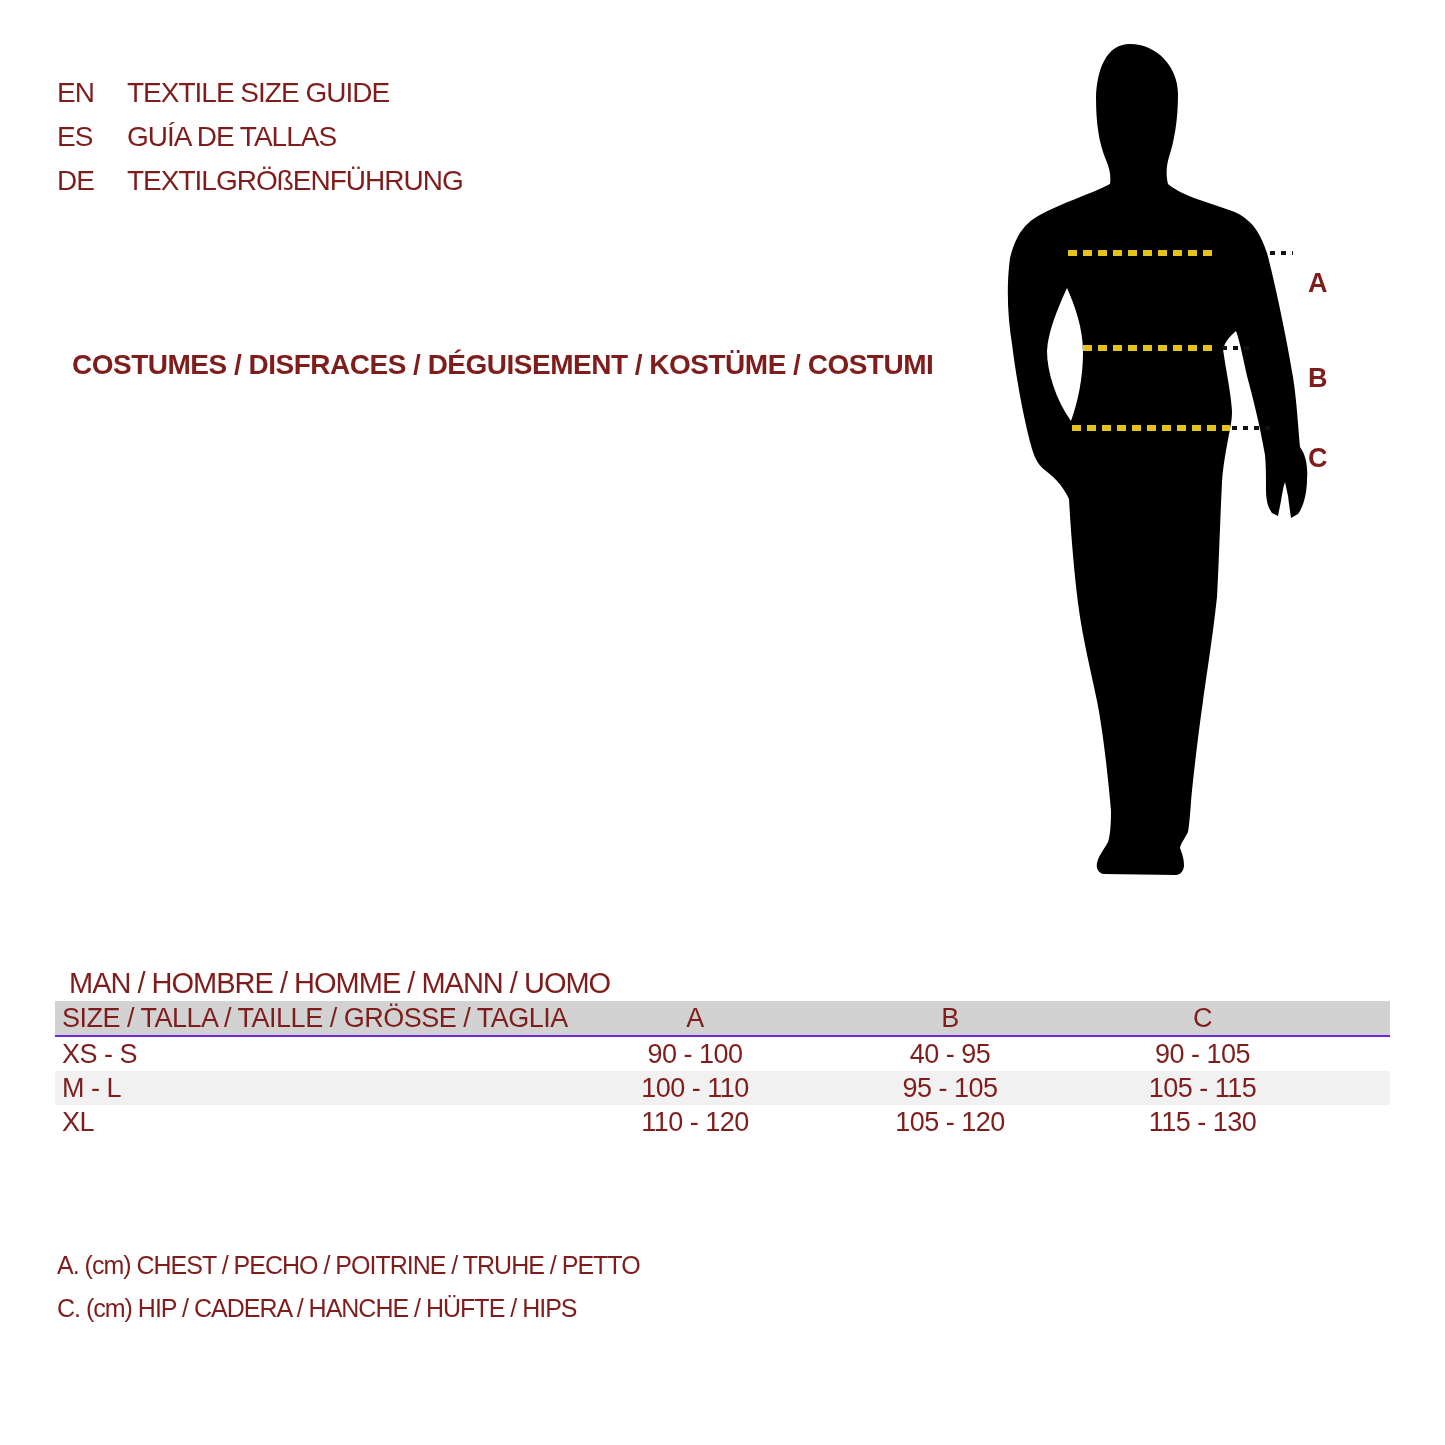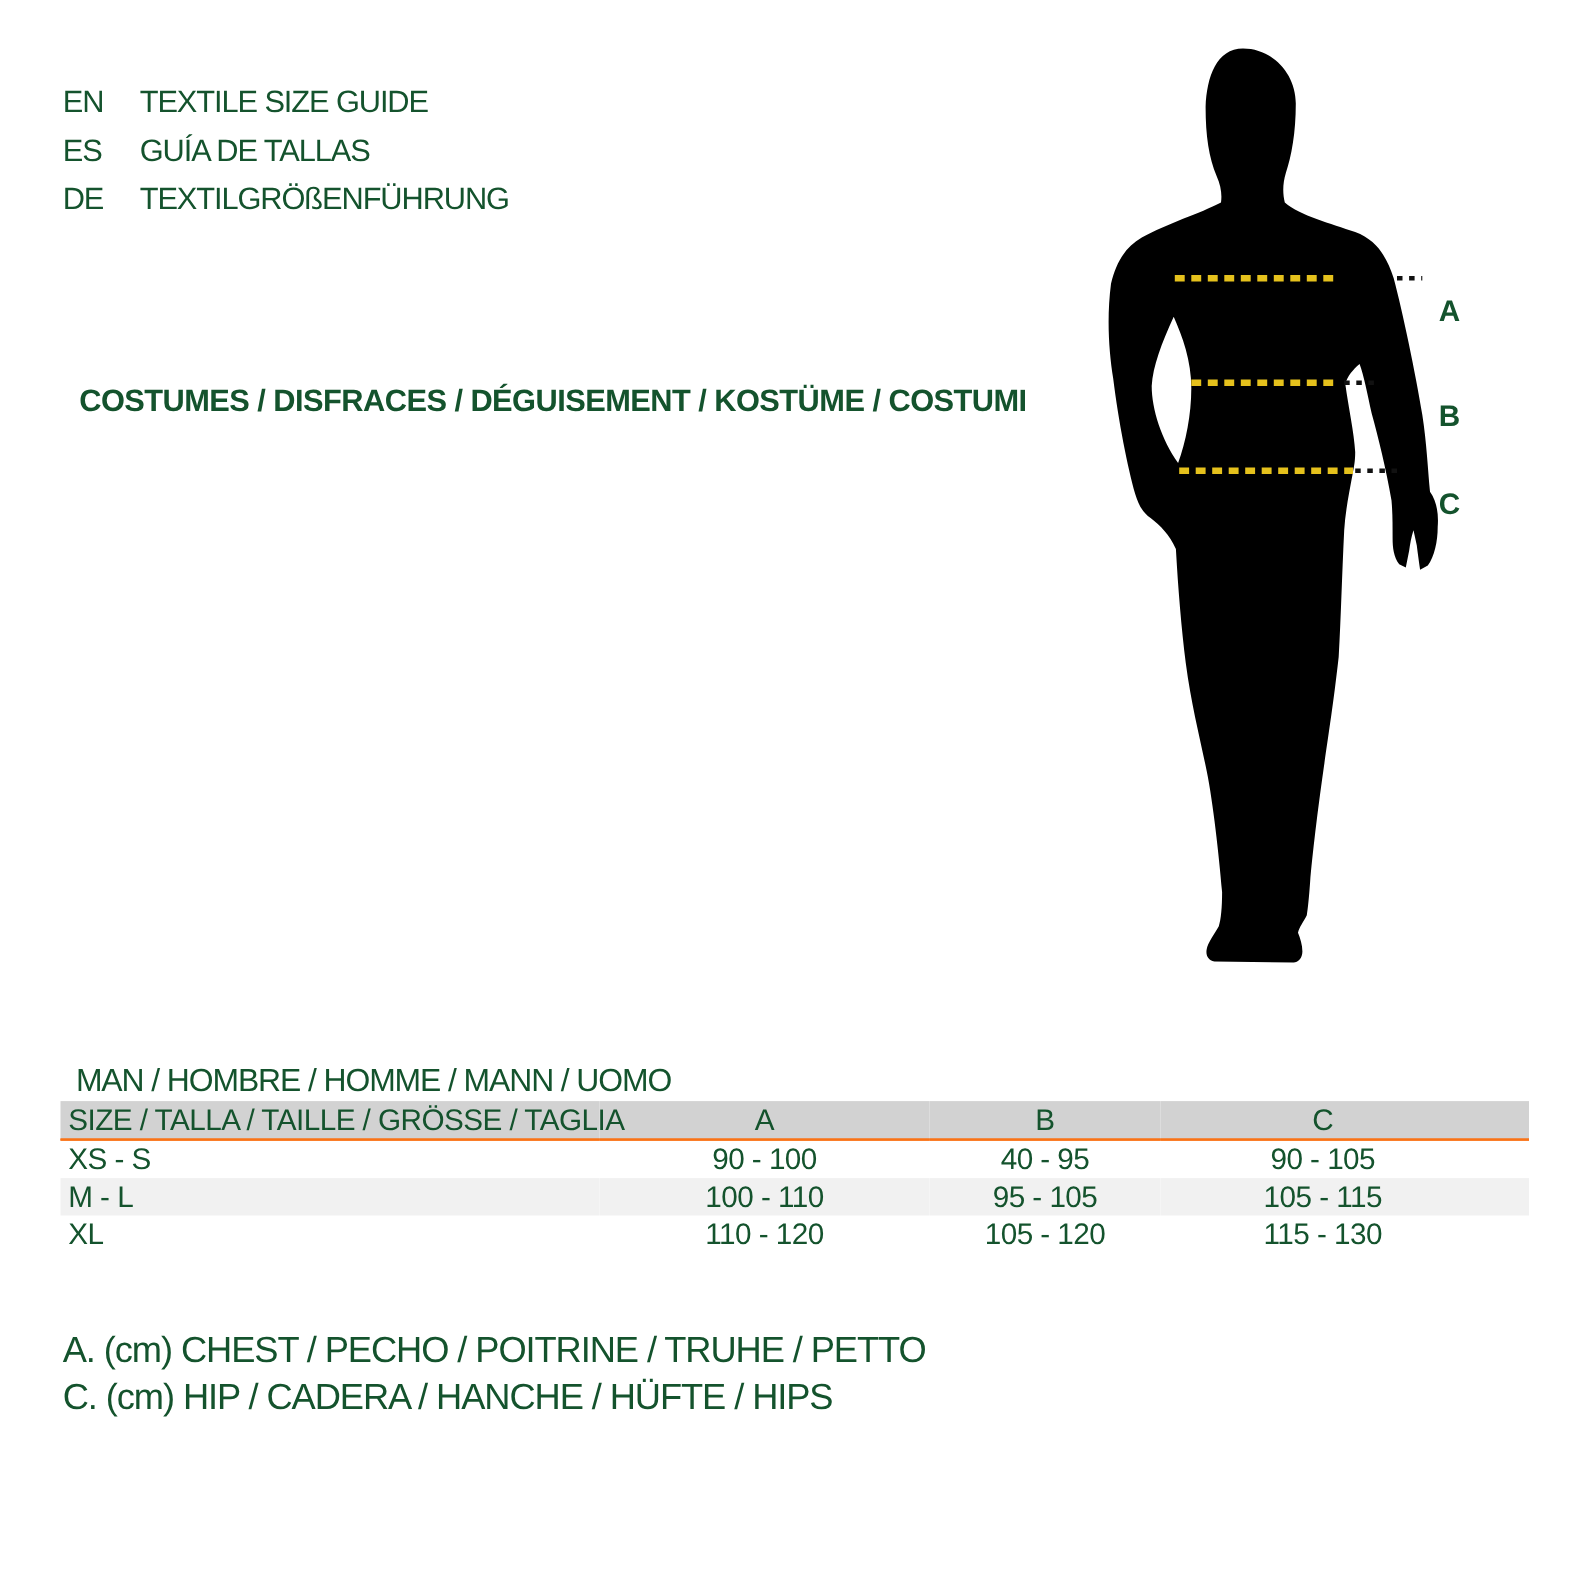--- a/index.html
+++ b/index.html
@@ -1,21 +1,21 @@
 <!DOCTYPE html>
 <html><head>
 <meta charset="utf-8">
 <style>
   html,body{margin:0;padding:0;background:#fff;}
   .page{
     position:relative;
     width:1445px;height:1445px;
     background:#ffffff;
     font-family:"Liberation Sans","DejaVu Sans",sans-serif;
-    color:#14532d;
+    color:#7f1d1d;
     overflow:hidden;
   }
   
   .langs{
     position:absolute;left:57px;top:71px;
     margin:0;padding:0;list-style:none;
     font-size:28px;line-height:44px;letter-spacing:-1px;
     white-space:nowrap;
   }
   .langs .code{display:inline-block;width:70px;}
@@ -44,30 +44,30 @@
   
   .size-table{
     position:absolute;left:55px;top:1001px;width:1335px;
     border-collapse:collapse;table-layout:fixed;
     font-size:27px;letter-spacing:-0.5px;
   }
   .size-table th,.size-table td{
     height:34px;padding:0;font-weight:normal;vertical-align:middle;
     white-space:nowrap;
   }
-  .size-table thead th{background:#d2d2d2;border-bottom:2px solid #f97316;margin-left:24px;}
+  .size-table thead th{background:#d2d2d2;border-bottom:2px solid #6d28d9;margin-left:24px;}
   .size-table .col-size{text-align:left;padding-left:7px;}
   .size-table .col-a,.size-table .col-b{text-align:center;}
   .size-table .col-c{text-align:center;padding-right:40px;}
   .size-table tbody tr.alt{background:#f1f1f1;}
   
   .legend{
-    position:absolute;left:57px;top:1205px;
+    position:absolute;left:57px;top:1244px;
     margin:0;padding:0;list-style:none;
-    font-size:33px;line-height:43px;letter-spacing:-1px;
+    font-size:25px;line-height:43px;letter-spacing:-1px;
     white-space:nowrap;
   }
 </style>
 </head>
 <body>
 
 <div class="page">
 
   <ul class="langs">
     <li>

